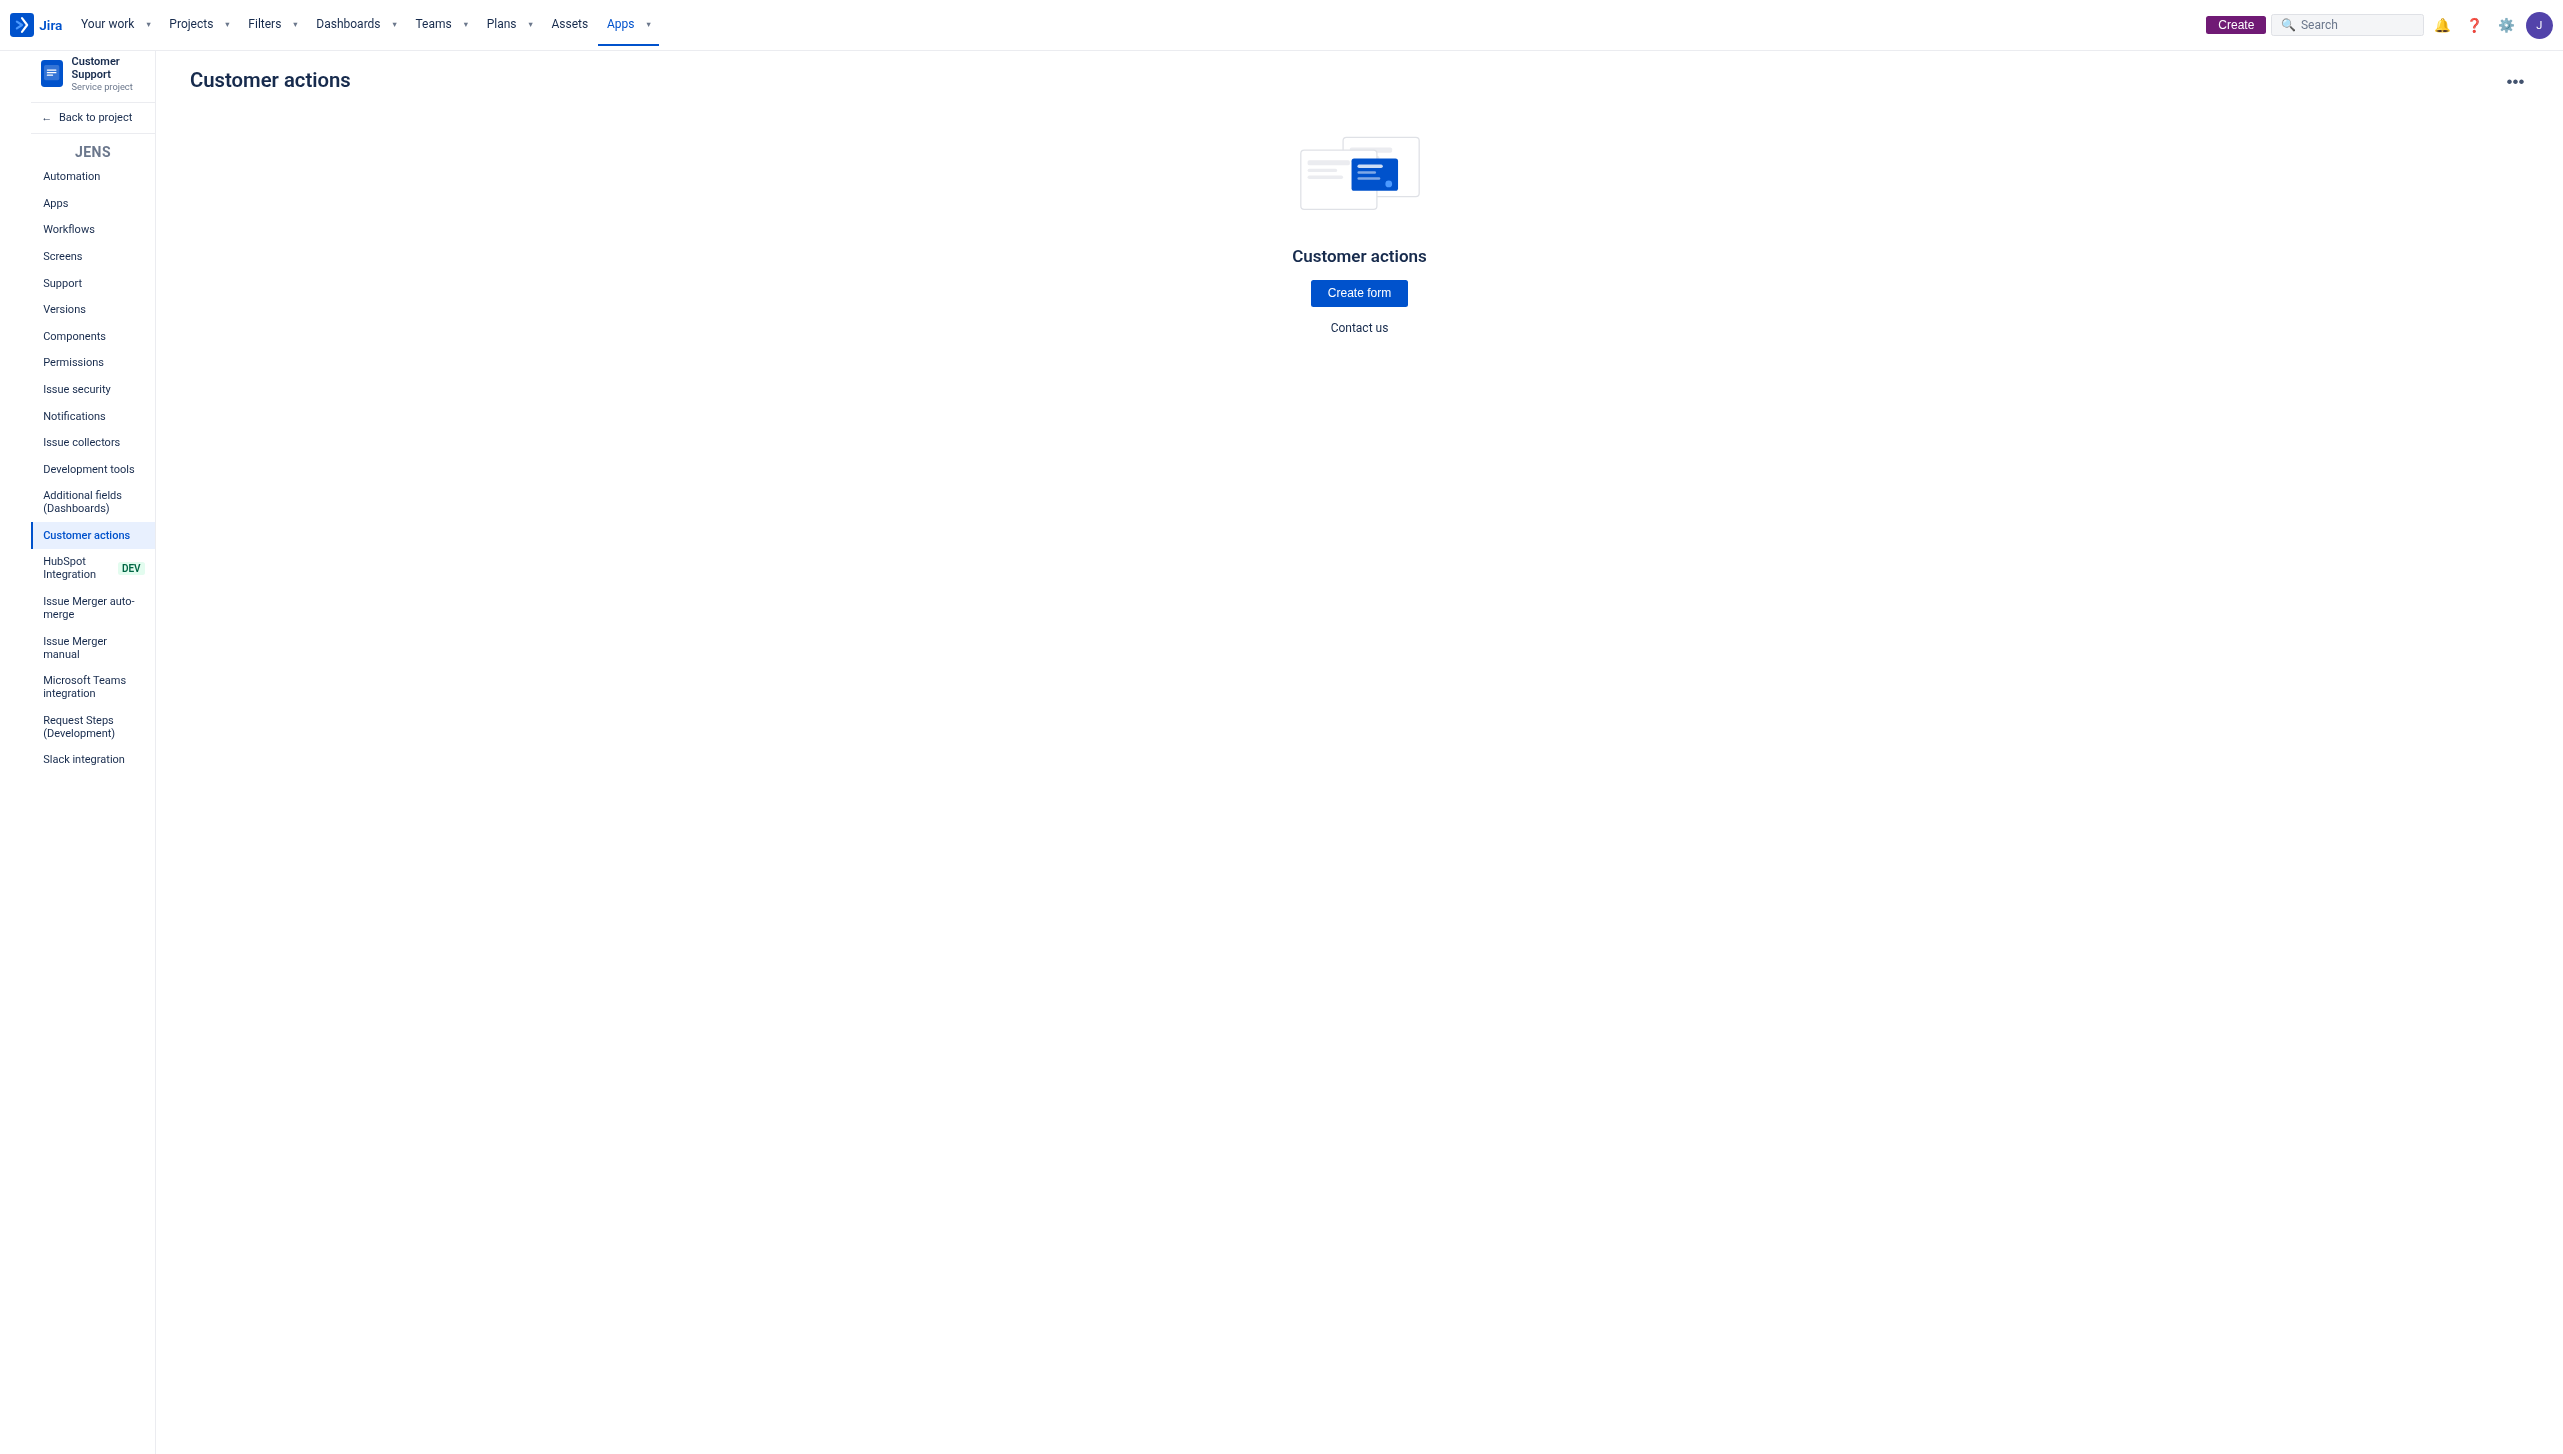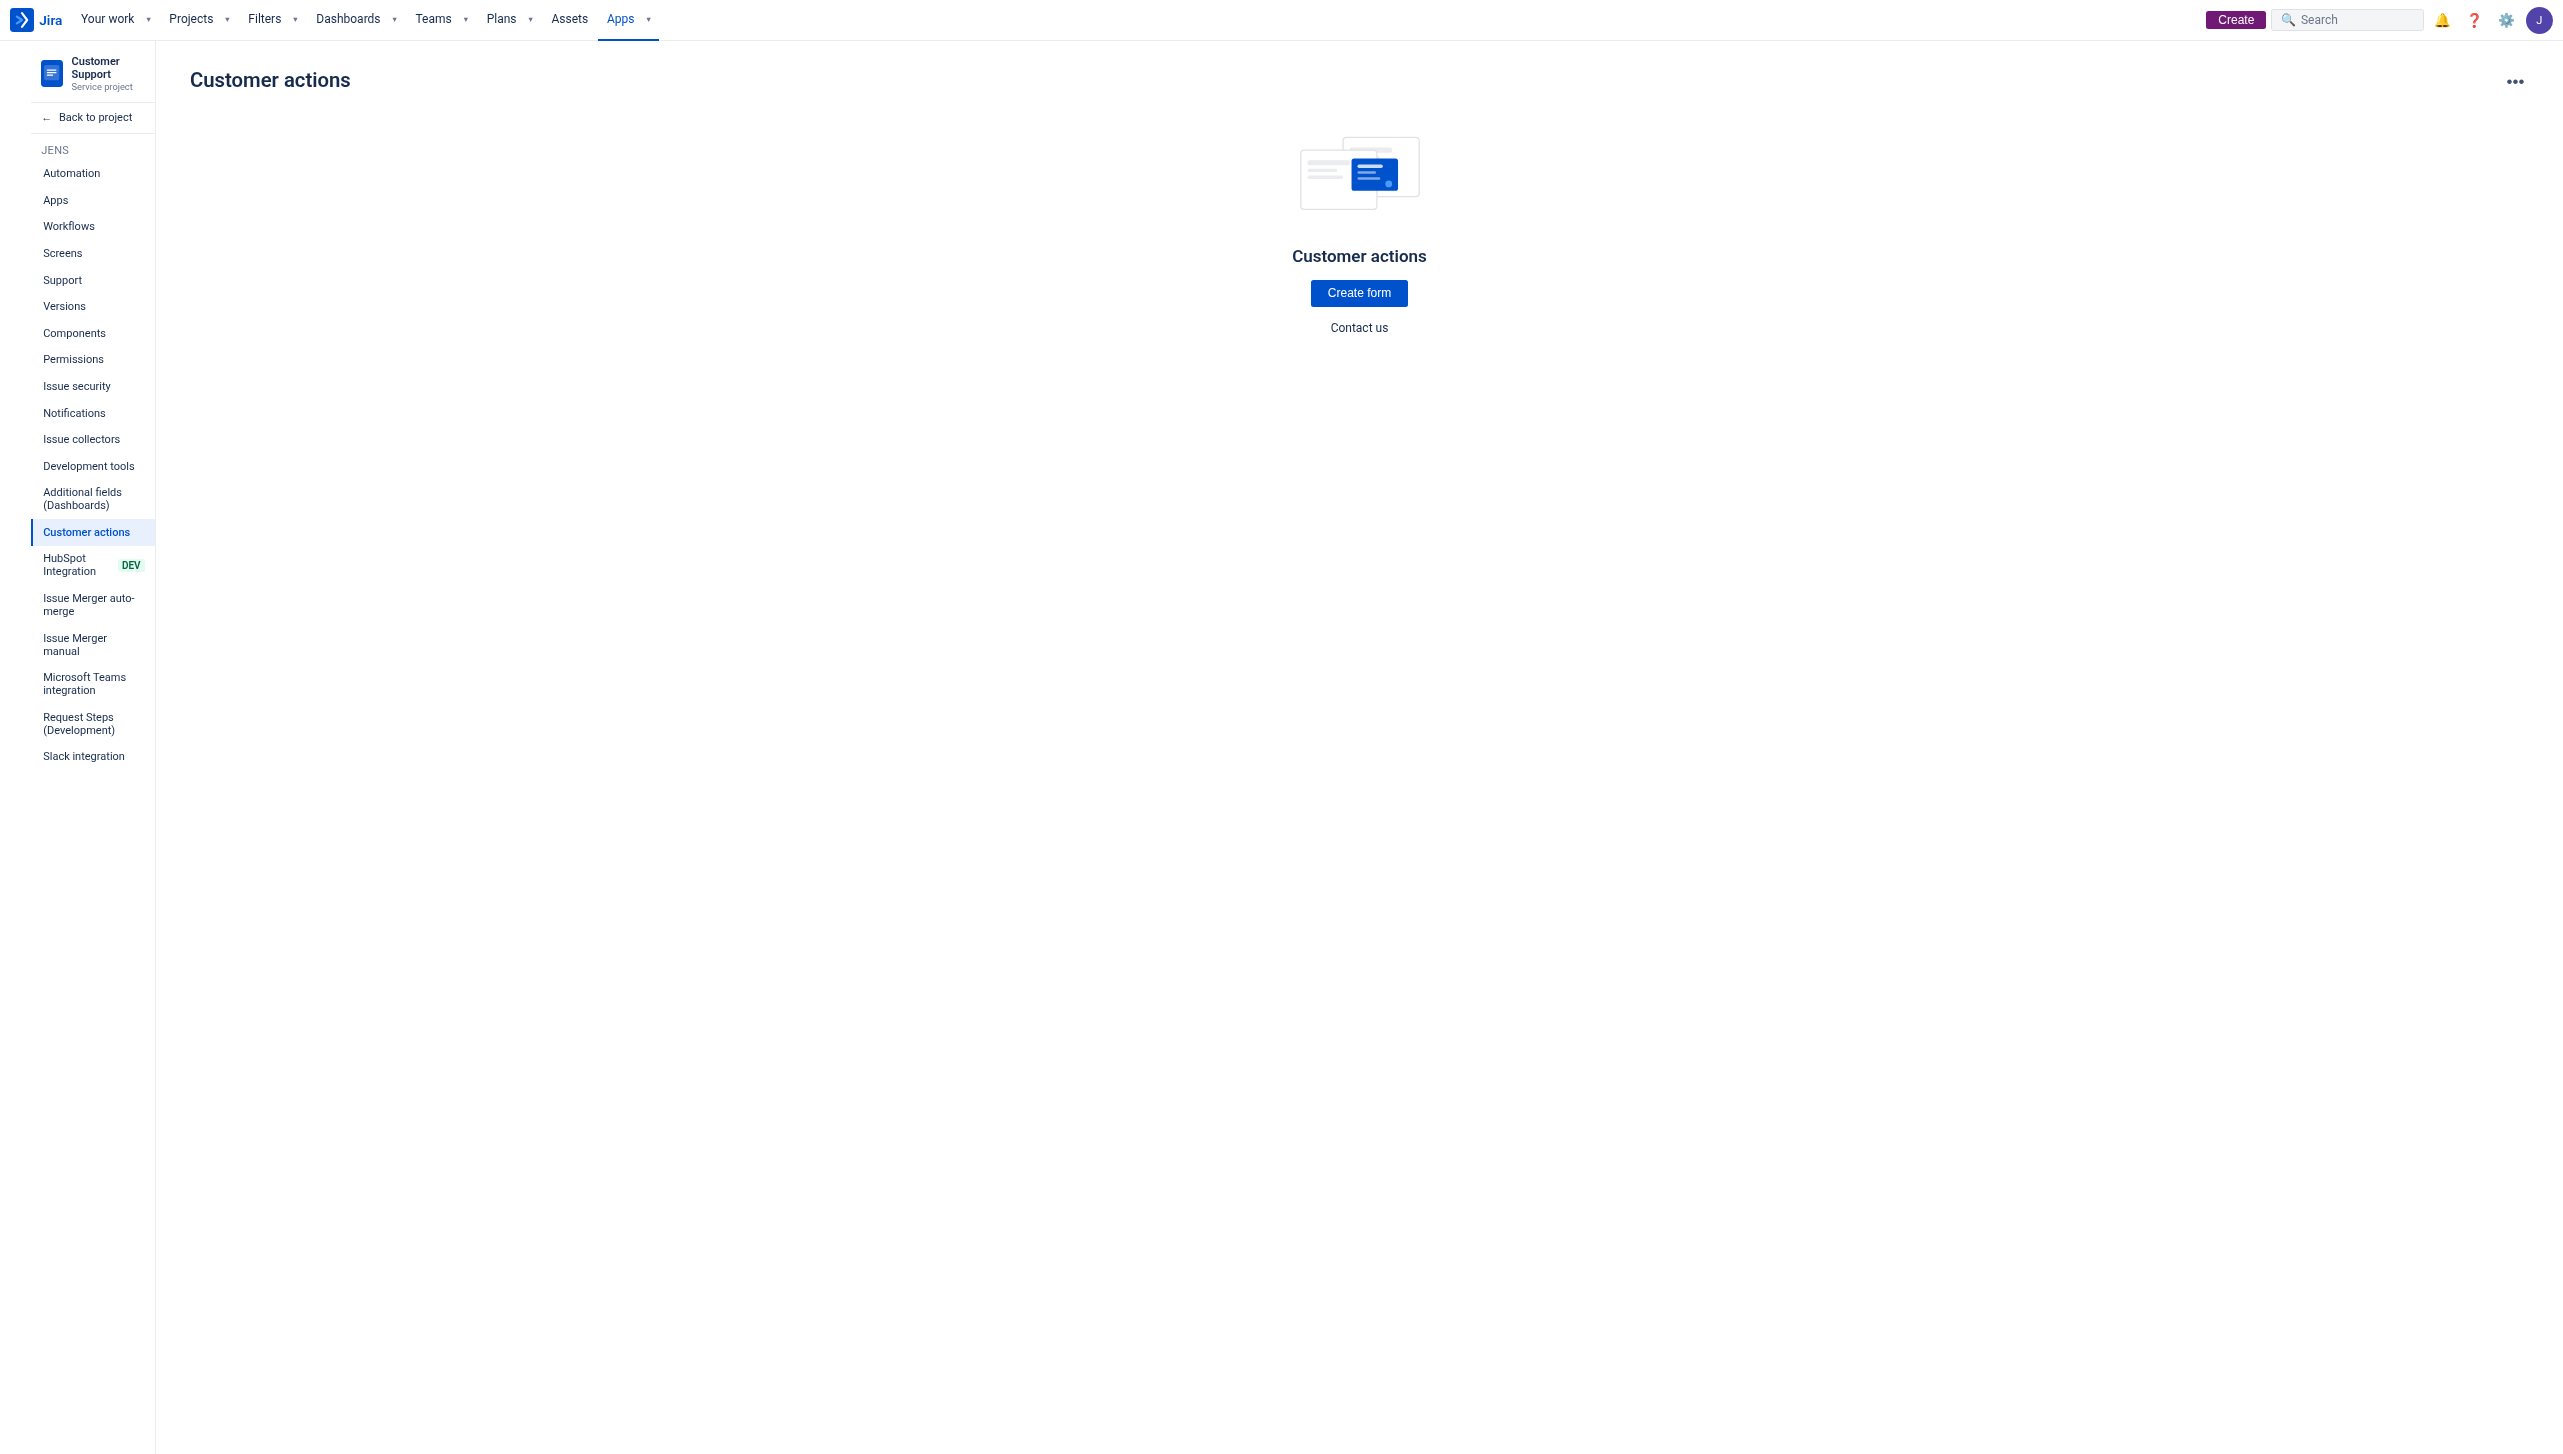--- a/index.html
+++ b/index.html
@@ -1,20 +1,20 @@
 <!DOCTYPE html>
 <html style="font-size:13.6px"><head>
   <meta charset="utf-8">
   <style>
     * { box-sizing: border-box; margin: 0; padding: 0; }
     body { font-family: -apple-system, BlinkMacSystemFont, 'Segoe UI', Roboto, Oxygen, sans-serif; background: #fff; color: #172b4d; font-size: 12px; }
 
     
     .topnav {
-      height: 41px;
+      height: 51px;
       background: #fff;
       border-bottom: 0.8px solid #ebecf0;
       display: flex;
       align-items: center;
       padding: 0 10.2px;
       gap: 3.4px;
       position: fixed;
       top: 0; left: 0; right: 0;
       z-index: 100;
     }
@@ -92,26 +92,27 @@
     .project-type { font-size: 9.3px; color: #6b778c; }
     .sidebar-back {
       display: flex; align-items: center; gap: 6.8px;
       padding: 8.5px 10.2px;
       cursor: pointer;
       color: #172b4d;
       font-size: 11px;
       border-bottom: 0.8px solid #ebecf0;
     }
     .sidebar-section-label {
-      font-size: 11px;
-      font-weight: 400;
+      font-size: 14px;
+      font-weight: 700;
       color: #6b778c;
       padding: 10.2px 10.2px 3.4px;
       text-transform: uppercase;
       letter-spacing: 0.03em;
+      text-align: center;
     }
     .sidebar-item {
       display: flex; align-items: center; justify-content: space-between;
       padding: 6.8px 10.2px;
       cursor: pointer;
       font-size: 11px;
       color: #172b4d;
       border-left: 2.5px solid transparent;
     }
     .sidebar-item.active {

